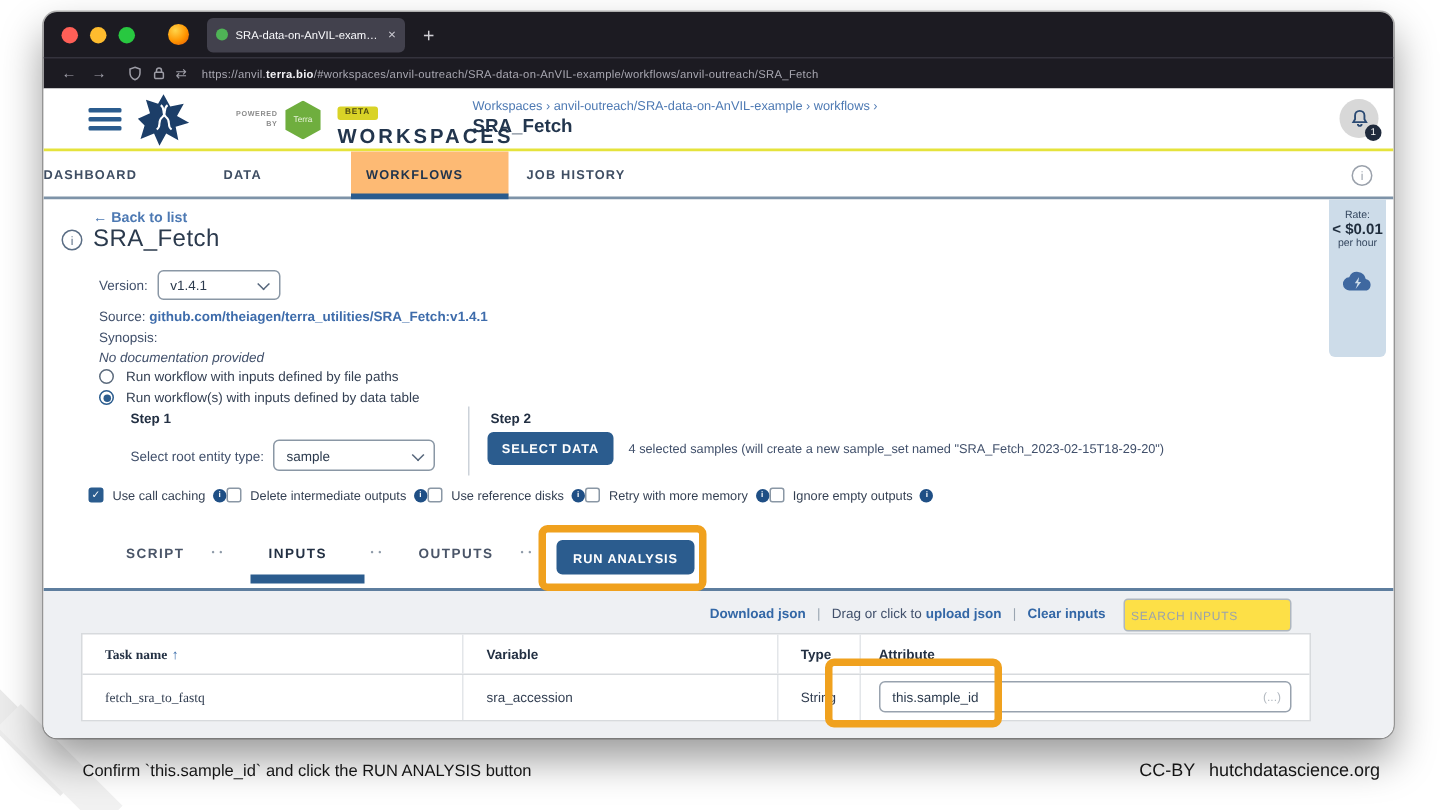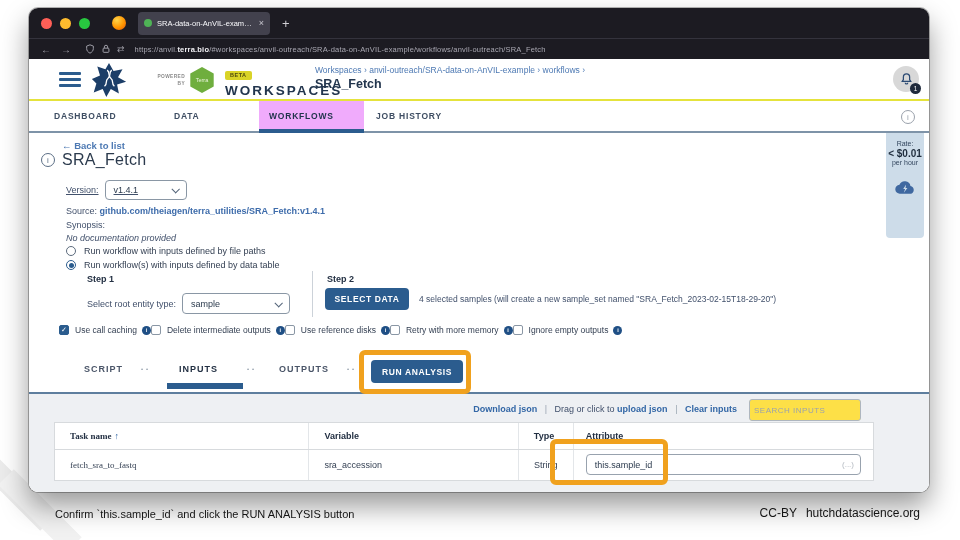--- a/index.html
+++ b/index.html
@@ -61,43 +61,43 @@
   .crumb-title { font-size:12.5px; font-weight:bold; color:#22354d; margin-top:2px; }
   .bell-wrap { position:absolute; right:10px; top:7px; width:26px; height:26px; border-radius:50%;
     background:#d8d8d8; display:flex; align-items:center; justify-content:center; }
   .bell-badge { position:absolute; right:-2px; bottom:-2px; width:11px; height:11px; border-radius:50%;
     background:#1f2a3c; color:#fff; font-size:6.5px; display:flex; align-items:center; justify-content:center; }
 
   
   .navrow { height:32px; background:#fff; border-bottom:2px solid #7e93a8; display:flex; position:relative; }
   .navtab { height:100%; display:flex; align-items:center; font-size:8.5px; font-weight:bold;
     letter-spacing:.8px; color:#3f4e63; padding-left:0; position:relative; }
-  .navtab.t0{ margin-left:25px; width:120px; } .navtab.t1{ width:85px; } .navtab.t2{ width:90px; }
+  .navtab.t0{ width:120px; } .navtab.t1{ width:85px; } .navtab.t2{ width:90px; }
   .navtab.t3{ width:105px; padding-left:10px; } .navtab.t4{ width:110px; padding-left:12px; }
-  .navtab.active { background:#f0abfc; color:#22354d; }
+  .navtab.active { background:#fdba74; color:#22354d; }
   .navtab.active::after { content:""; position:absolute; left:0; right:0; bottom:-2px; height:4px; background:#2b5c8e; }
   .nav-info { position:absolute; right:14px; top:9px; width:14px; height:14px; border-radius:50%;
     border:1px solid #9aa1ab; color:#9aa1ab; font-size:8px; display:flex; align-items:center; justify-content:center; }
 
   
   .content { position:relative; height:359px; background:#fff; }
   .rate-strip { position:absolute; right:5px; top:0; width:38px; height:105px; background:#cddce9;
     border-radius:0 0 4px 4px; text-align:center; padding-top:7px; }
   .rate-label { font-size:7px; color:#33465e; }
   .rate-value { font-size:10px; font-weight:bold; color:#1f2d3d; margin-top:1px; }
   .rate-unit { font-size:7px; color:#33465e; }
   .rate-cloud { margin-top:12px; }
 
   .back-link { position:absolute; left:33px; top:7px; font-size:9.5px; font-weight:bold; color:#4d79b3; }
   .title-row { position:absolute; left:12px; top:18px; display:flex; align-items:center; gap:7px; }
   .info-outline { width:14px; height:14px; border-radius:50%; border:1.3px solid #5b6e85; color:#5b6e85;
     font-size:8px; display:flex; align-items:center; justify-content:center; }
   .wf-title { font-size:16px; color:#2b3a4d; letter-spacing:.3px; }
 
-  .version-row { position:absolute; left:37px; top:47px; display:flex; align-items:center; font-size:9px; color:#41506b;text-decoration:underline; }
+  .version-row { position:absolute; left:37px; top:47px; display:flex; align-items:center; font-size:9px; color:#41506b; }
   .select-box { display:inline-flex; align-items:center; justify-content:space-between; border:1px solid #8a97a5;
     border-radius:4px; background:#fff; height:20px; padding:0 8px; font-size:9px; color:#2b3a4d; margin-left:6px; }
   .chevron { width:6px; height:6px; border-right:1.4px solid #55657a; border-bottom:1.4px solid #55657a;
     transform:rotate(45deg) translateY(-1px); margin-left:8px; }
   .vbox { width:82px; } .ebox { width:108px; height:21px; }
 
   .meta-line { position:absolute; left:37px; font-size:9px; color:#41506b; }
   .src-link { color:#3e6cab; font-weight:bold; }
   .italic { font-style:italic; }
 

